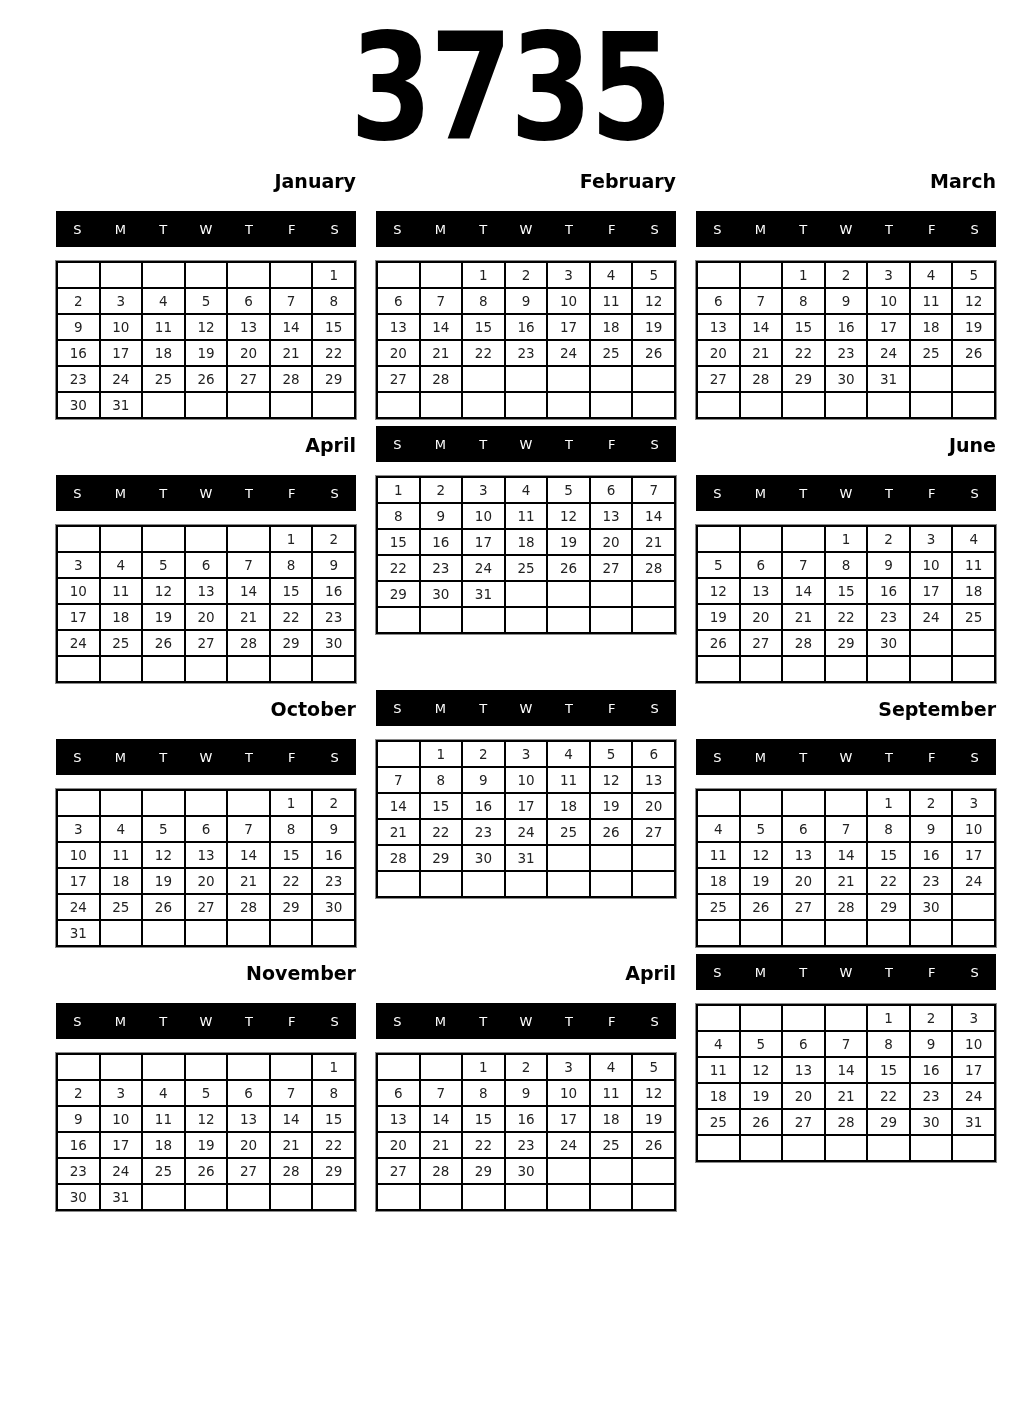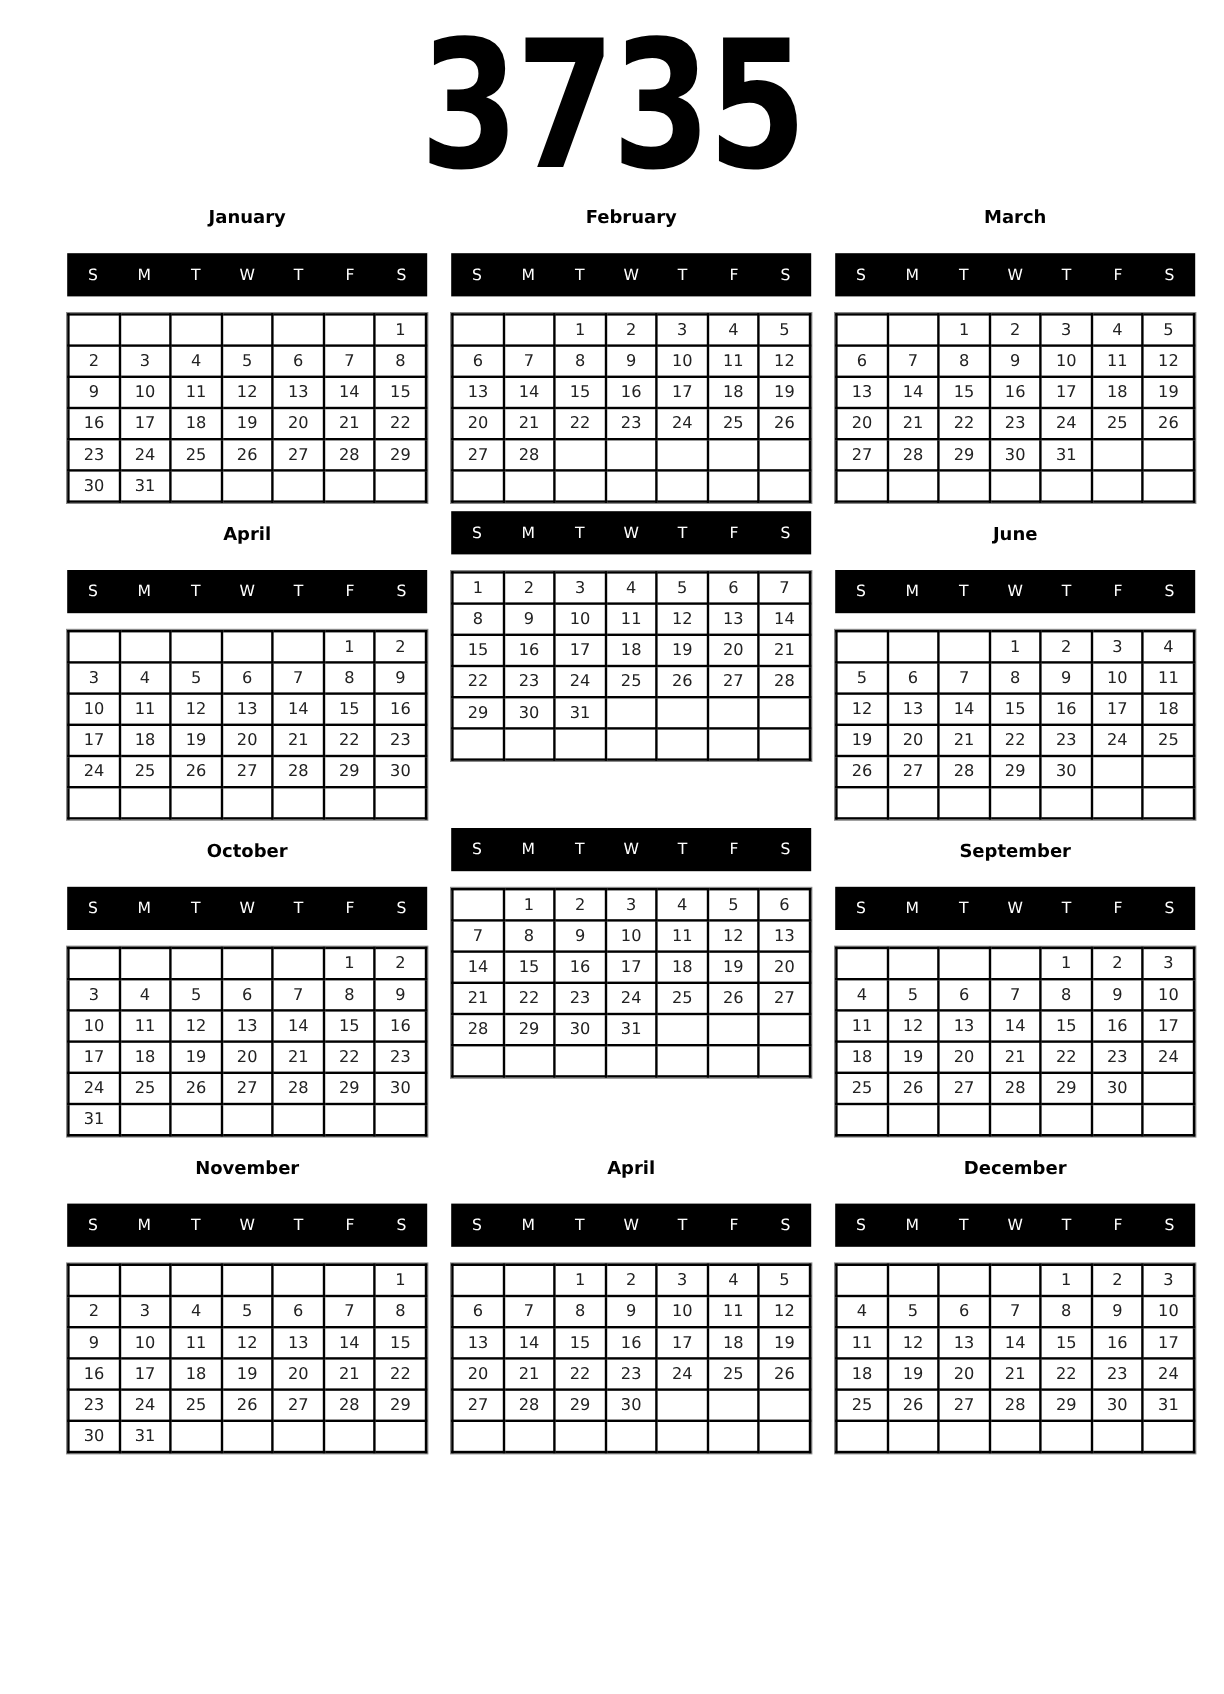--- a/index.html
+++ b/index.html
@@ -31,22 +31,22 @@
   }
   .months-grid {
     display: grid;
     grid-template-columns: repeat(3, 300px);
     column-gap: 20px;
     row-gap: 7px;
     margin-top: 2px;
   }
   .month { width: 300px; }
   .month-title {
-    text-align: center;
-    font-size: 15px;
+    text-align: right;
+    font-size: 19px;
     font-weight: bold;
     color: var(--title-text, #000000);
     margin: 8px 0 19px 0;
     line-height: 22px;
   }
   .dow-band {
     height: 36px;
     background: var(--header-bg, #000000);
     display: grid;
     grid-template-columns: repeat(7, 1fr);
@@ -853,21 +853,20 @@
               <td></td>
               <td></td>
               <td></td>
               <td></td>
             </tr>
           </tbody>
     </table>
   </div>
 
   <div class="month">
-    <div class="month-title">December</div>
     <div class="dow-band">
           <span class="dow">S</span>
           <span class="dow">M</span>
           <span class="dow">T</span>
           <span class="dow">W</span>
           <span class="dow">T</span>
           <span class="dow">F</span>
           <span class="dow">S</span>
         </div>
     <table class="grid">

